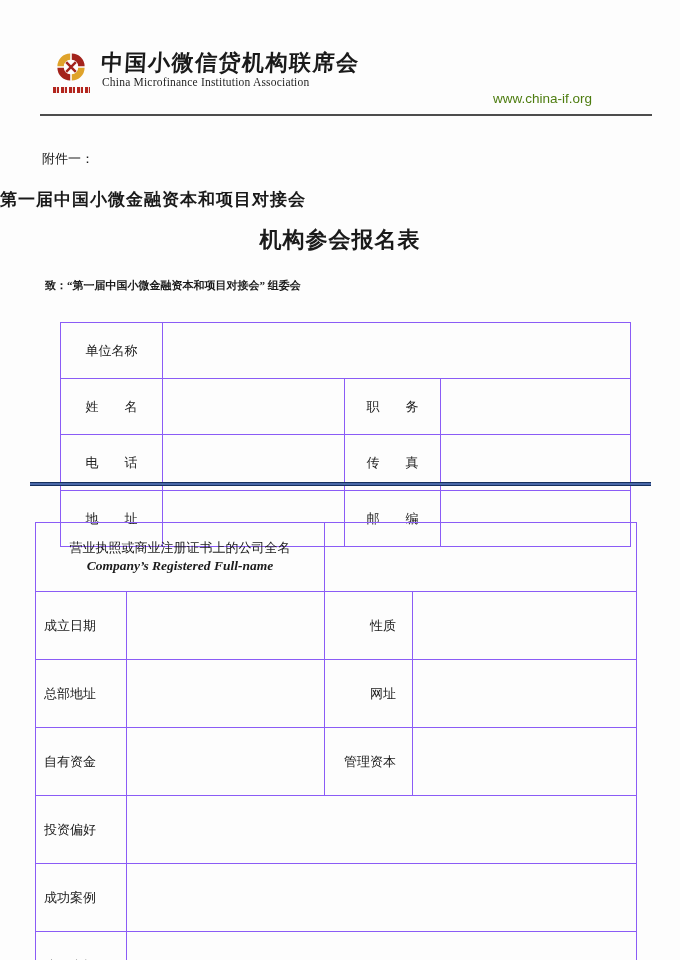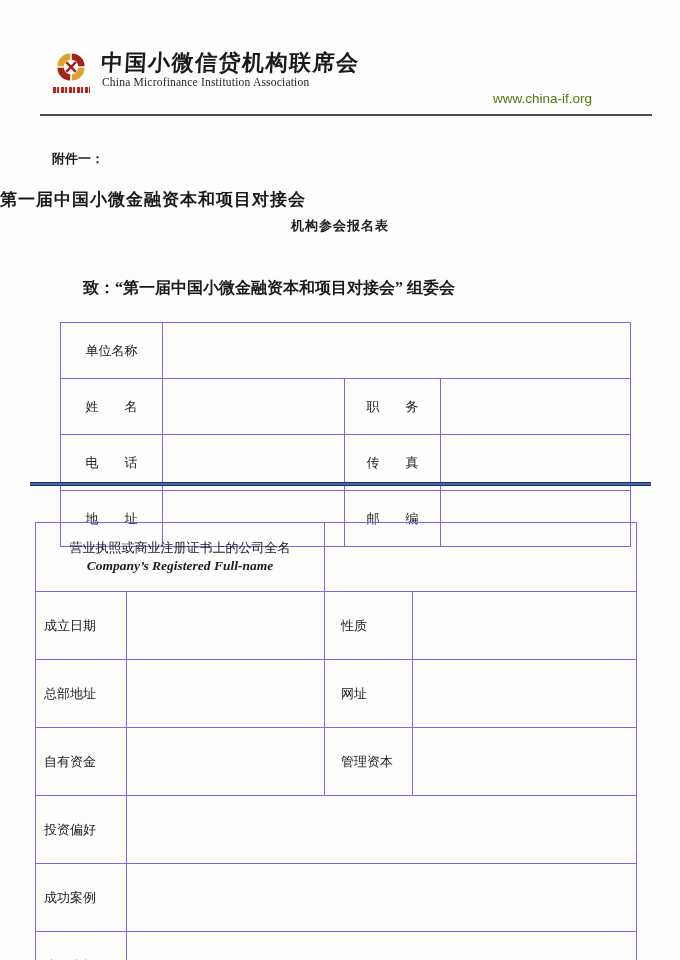--- a/index.html
+++ b/index.html
@@ -21,36 +21,36 @@
   .org-en{
     position:absolute;left:102px;top:76px;font-size:11.5px;letter-spacing:.2px;
     color:#1f1f1f;white-space:nowrap;
   }
   .website{
     position:absolute;right:88px;top:91px;font-size:13.5px;color:#4d7c0f;
     font-family:"Liberation Sans","DejaVu Sans",sans-serif;
   }
   .header-rule{position:absolute;left:40px;top:114px;width:612px;height:2px;background:#4d4d4d;}
   
-  .attachment{position:absolute;left:52px;top:150px;font-size:13px;font-weight:bold;}
+  .attachment{position:absolute;left:42px;top:150px;font-size:13px;font-weight:normal;}
   .title-1{position:absolute;left:0;top:188px;width:100%;text-align:left;
     font-size:17px;font-weight:bold;letter-spacing:1px;}
-  .title-2{position:absolute;left:0;top:217px;width:100%;text-align:center;
-    font-size:13px;font-weight:bold;letter-spacing:1px;}
-  .addressee{position:absolute;left:45px;top:278px;font-size:16px;font-weight:bold;margin-left:38px;}
+  .title-2{position:absolute;left:0;top:225px;width:100%;text-align:center;
+    font-size:22px;font-weight:bold;letter-spacing:1px;}
+  .addressee{position:absolute;left:45px;top:278px;font-size:11px;font-weight:bold;}
   
   table{border-collapse:collapse;table-layout:fixed;font-size:13px;}
   td{border:1px solid #8b5cf6;padding:16px;overflow:hidden;}
   .t1{position:absolute;left:60px;top:322px;width:570px;}
   .t1 td{height:23px;}
   .t1 .lbl{text-align:center;white-space:nowrap;}
   .t2{position:absolute;left:35px;top:522px;width:601px;}
   .t2 td{height:35px;vertical-align:middle;}
   .t2 .lbl-l{text-align:left;padding-left:8px;white-space:nowrap;}
-  .t2 .lbl-c{text-align:left;white-space:nowrap;}
+  .t2 .lbl-c{text-align:right;white-space:nowrap;}
   .t2 .hdr{height:36px;text-align:center;line-height:1.35;}
   .t2 .hdr .en{font-style:italic;font-weight:600;font-size:13.5px;}
   .t2 .tall{height:106px;vertical-align:top;}
   .t2 .tall.lbl-l{padding-top:9px;}
   
   .navy-rule{
     position:absolute;left:30px;top:482px;width:621px;height:4px;
     background:linear-gradient(to bottom,#16305f 0%,#16305f 28%,#4a68a8 28%,#4a68a8 72%,#16305f 72%,#16305f 100%);
   }
 </style>

